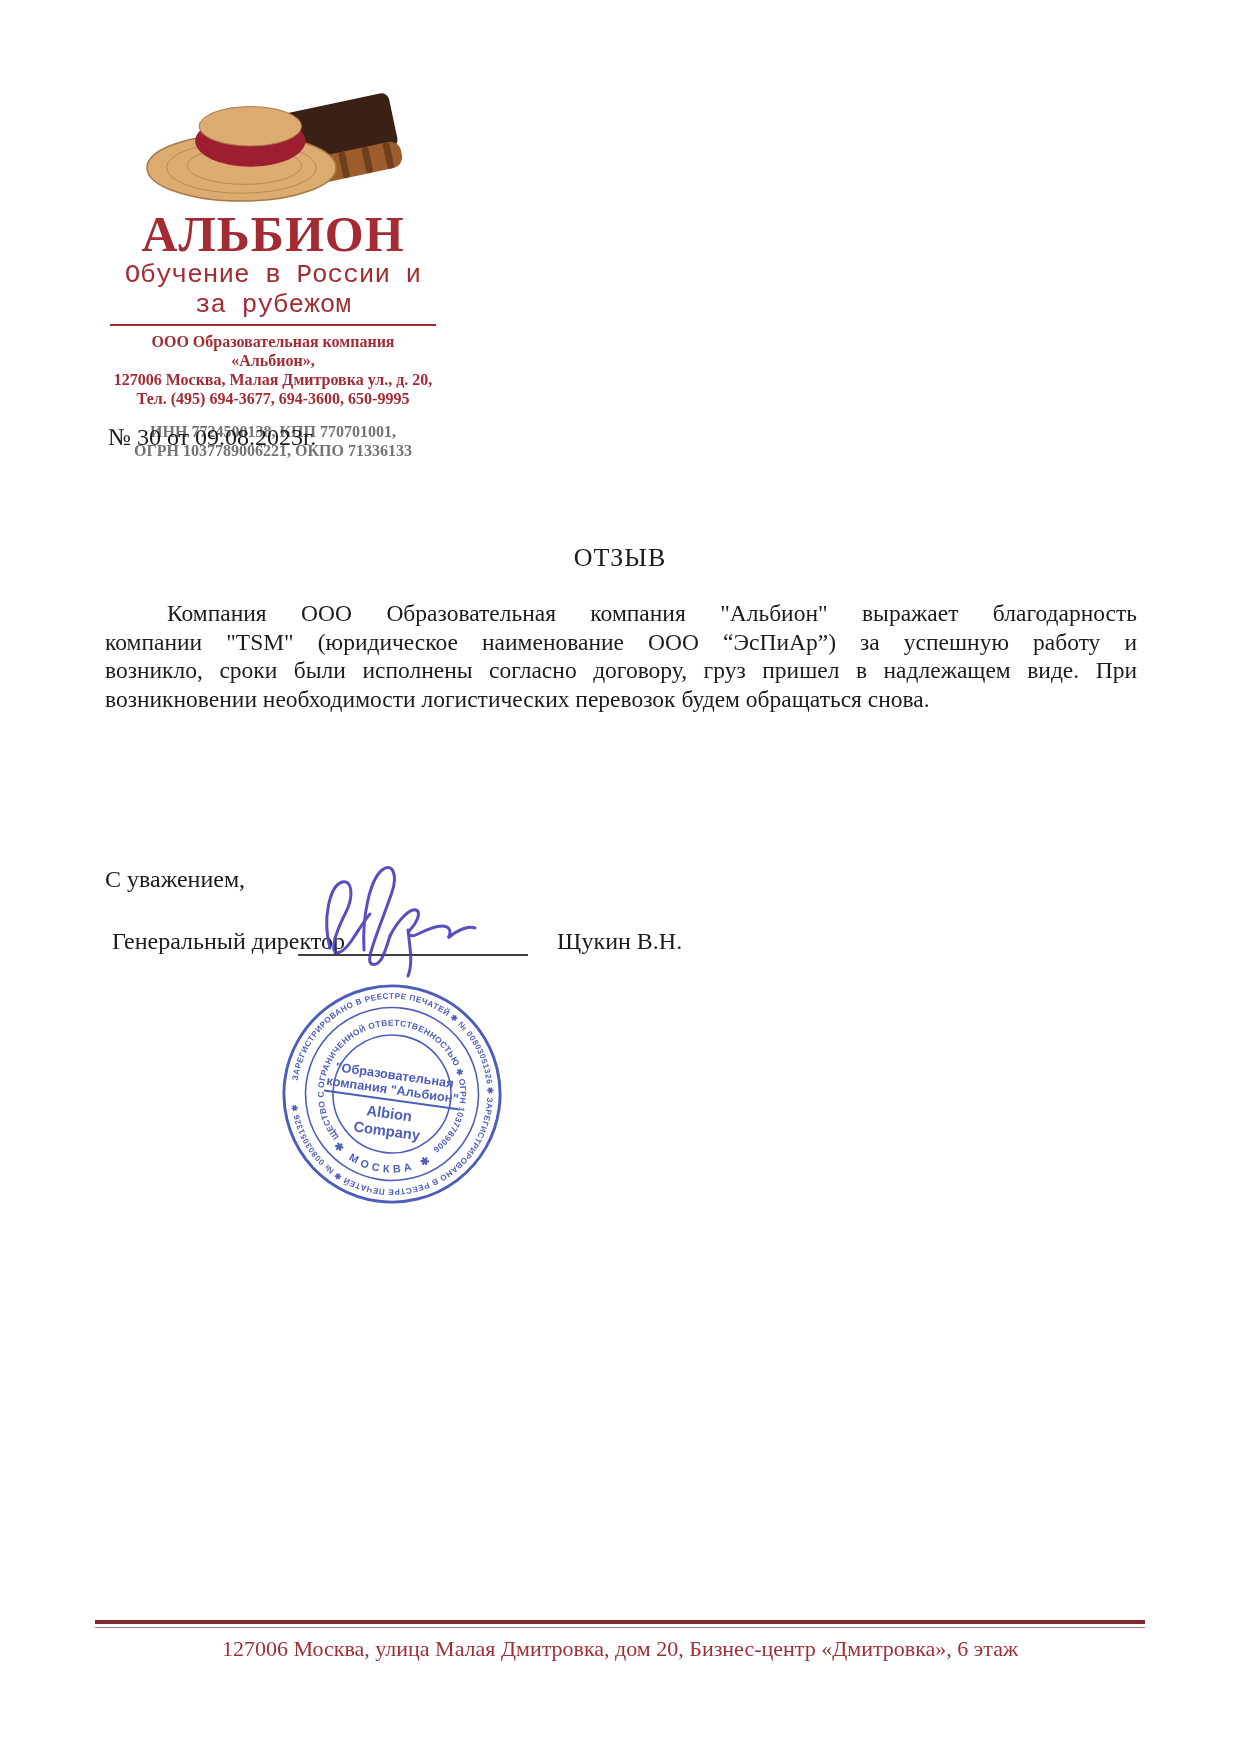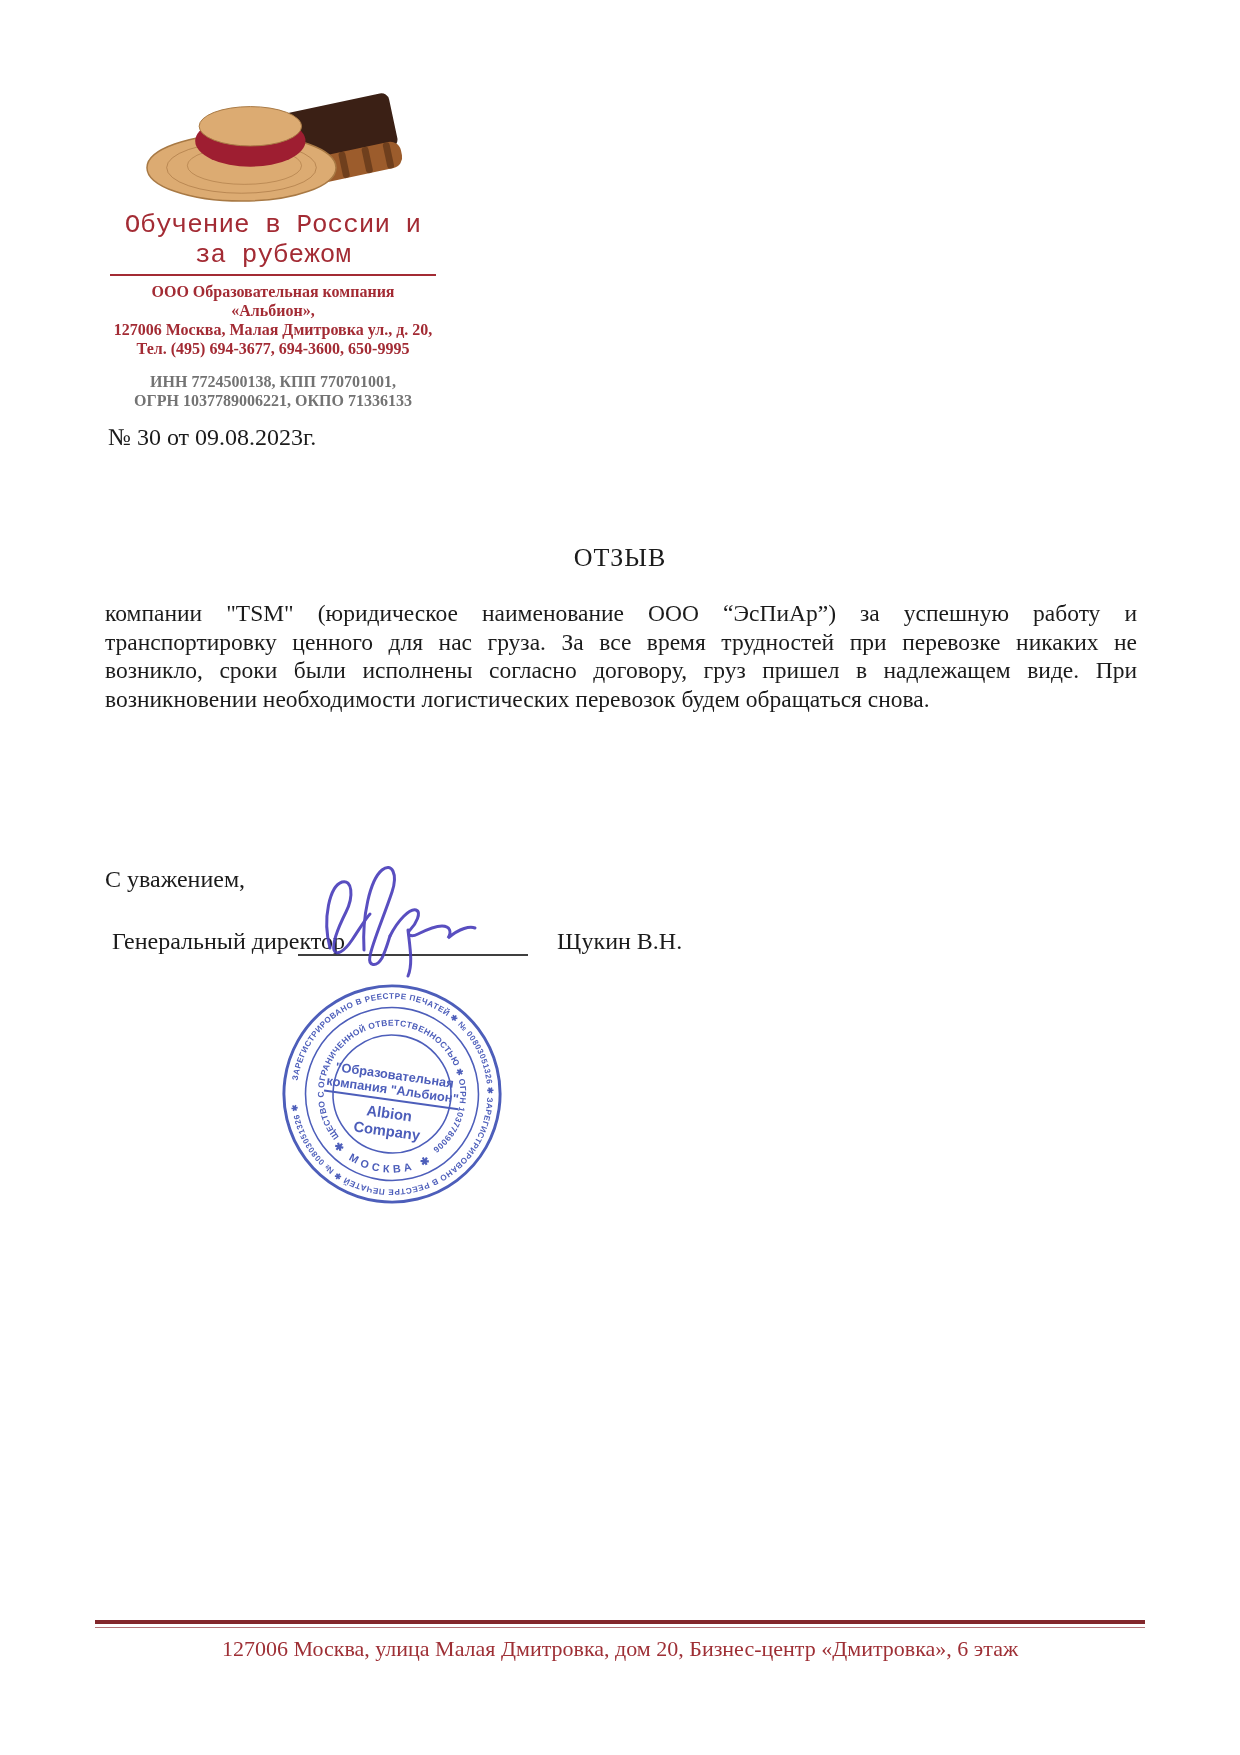--- a/index.html
+++ b/index.html
@@ -61,38 +61,39 @@
           </g>
         </g>
 
         <ellipse cx="103" cy="89" rx="96" ry="34" fill="#dcab72" stroke="#a87944" stroke-width="1.5"></ellipse>
         <ellipse cx="103" cy="89" rx="76" ry="26" fill="none" stroke="rgba(150,100,50,0.5)"></ellipse>
         <ellipse cx="106" cy="87" rx="58" ry="19" fill="none" stroke="rgba(150,100,50,0.45)"></ellipse>
         <ellipse cx="112" cy="62" rx="56" ry="26" fill="#9e1e31"></ellipse>
         <ellipse cx="112" cy="47" rx="52" ry="20" fill="#dcab72" stroke="#a87944" stroke-width="1"></ellipse>
       </svg>
     </div>
+    <div class="brand">АЛЬБИОН</div>
     <div class="tagline">Обучение в России и за рубежом</div>
     <hr class="brand-rule">
     <div class="org-line">ООО Образовательная компания «Альбион»,</div>
     <div class="org-line">127006 Москва, Малая Дмитровка ул., д. 20,</div>
     <div class="org-line">Тел. (495) 694-3677, 694-3600, 650-9995</div>
     <div class="reg-block">
       <div class="reg-line">ИНН 7724500138, КПП 770701001,</div>
       <div class="reg-line">ОГРН 1037789006221, ОКПО 71336133</div>
     </div>
   </div>
 
   <div class="ref-line">№ 30 от 09.08.2023г.</div>
 
   <div class="doc-title">ОТЗЫВ</div>
 
   <div class="body-block">
+    <div class="body-line first">Компания ООО Образовательная компания "Альбион" выражает благодарность</div>
     <div class="body-line">компании "TSM" (юридическое наименование ООО “ЭсПиАр”) за успешную работу и</div>
-    <div class="body-line">транспортировку ценного для нас груза. За все время трудностей при перевозке никаких не</div>
     <div class="body-line">возникло, сроки были исполнены согласно договору, груз пришел в надлежащем виде. При</div>
     <div class="body-line last">возникновении необходимости логистических перевозок будем обращаться снова.</div>
   </div>
 
   <div class="closing">С уважением,</div>
   <div class="signer-role">Генеральный директор</div>
   <div class="sig-underline"></div>
   <div class="signature">
     <svg viewBox="0 0 170 125" width="170" height="125">
       <g fill="none" stroke="#4b40bb" stroke-width="3" stroke-linecap="round" opacity="0.92">

